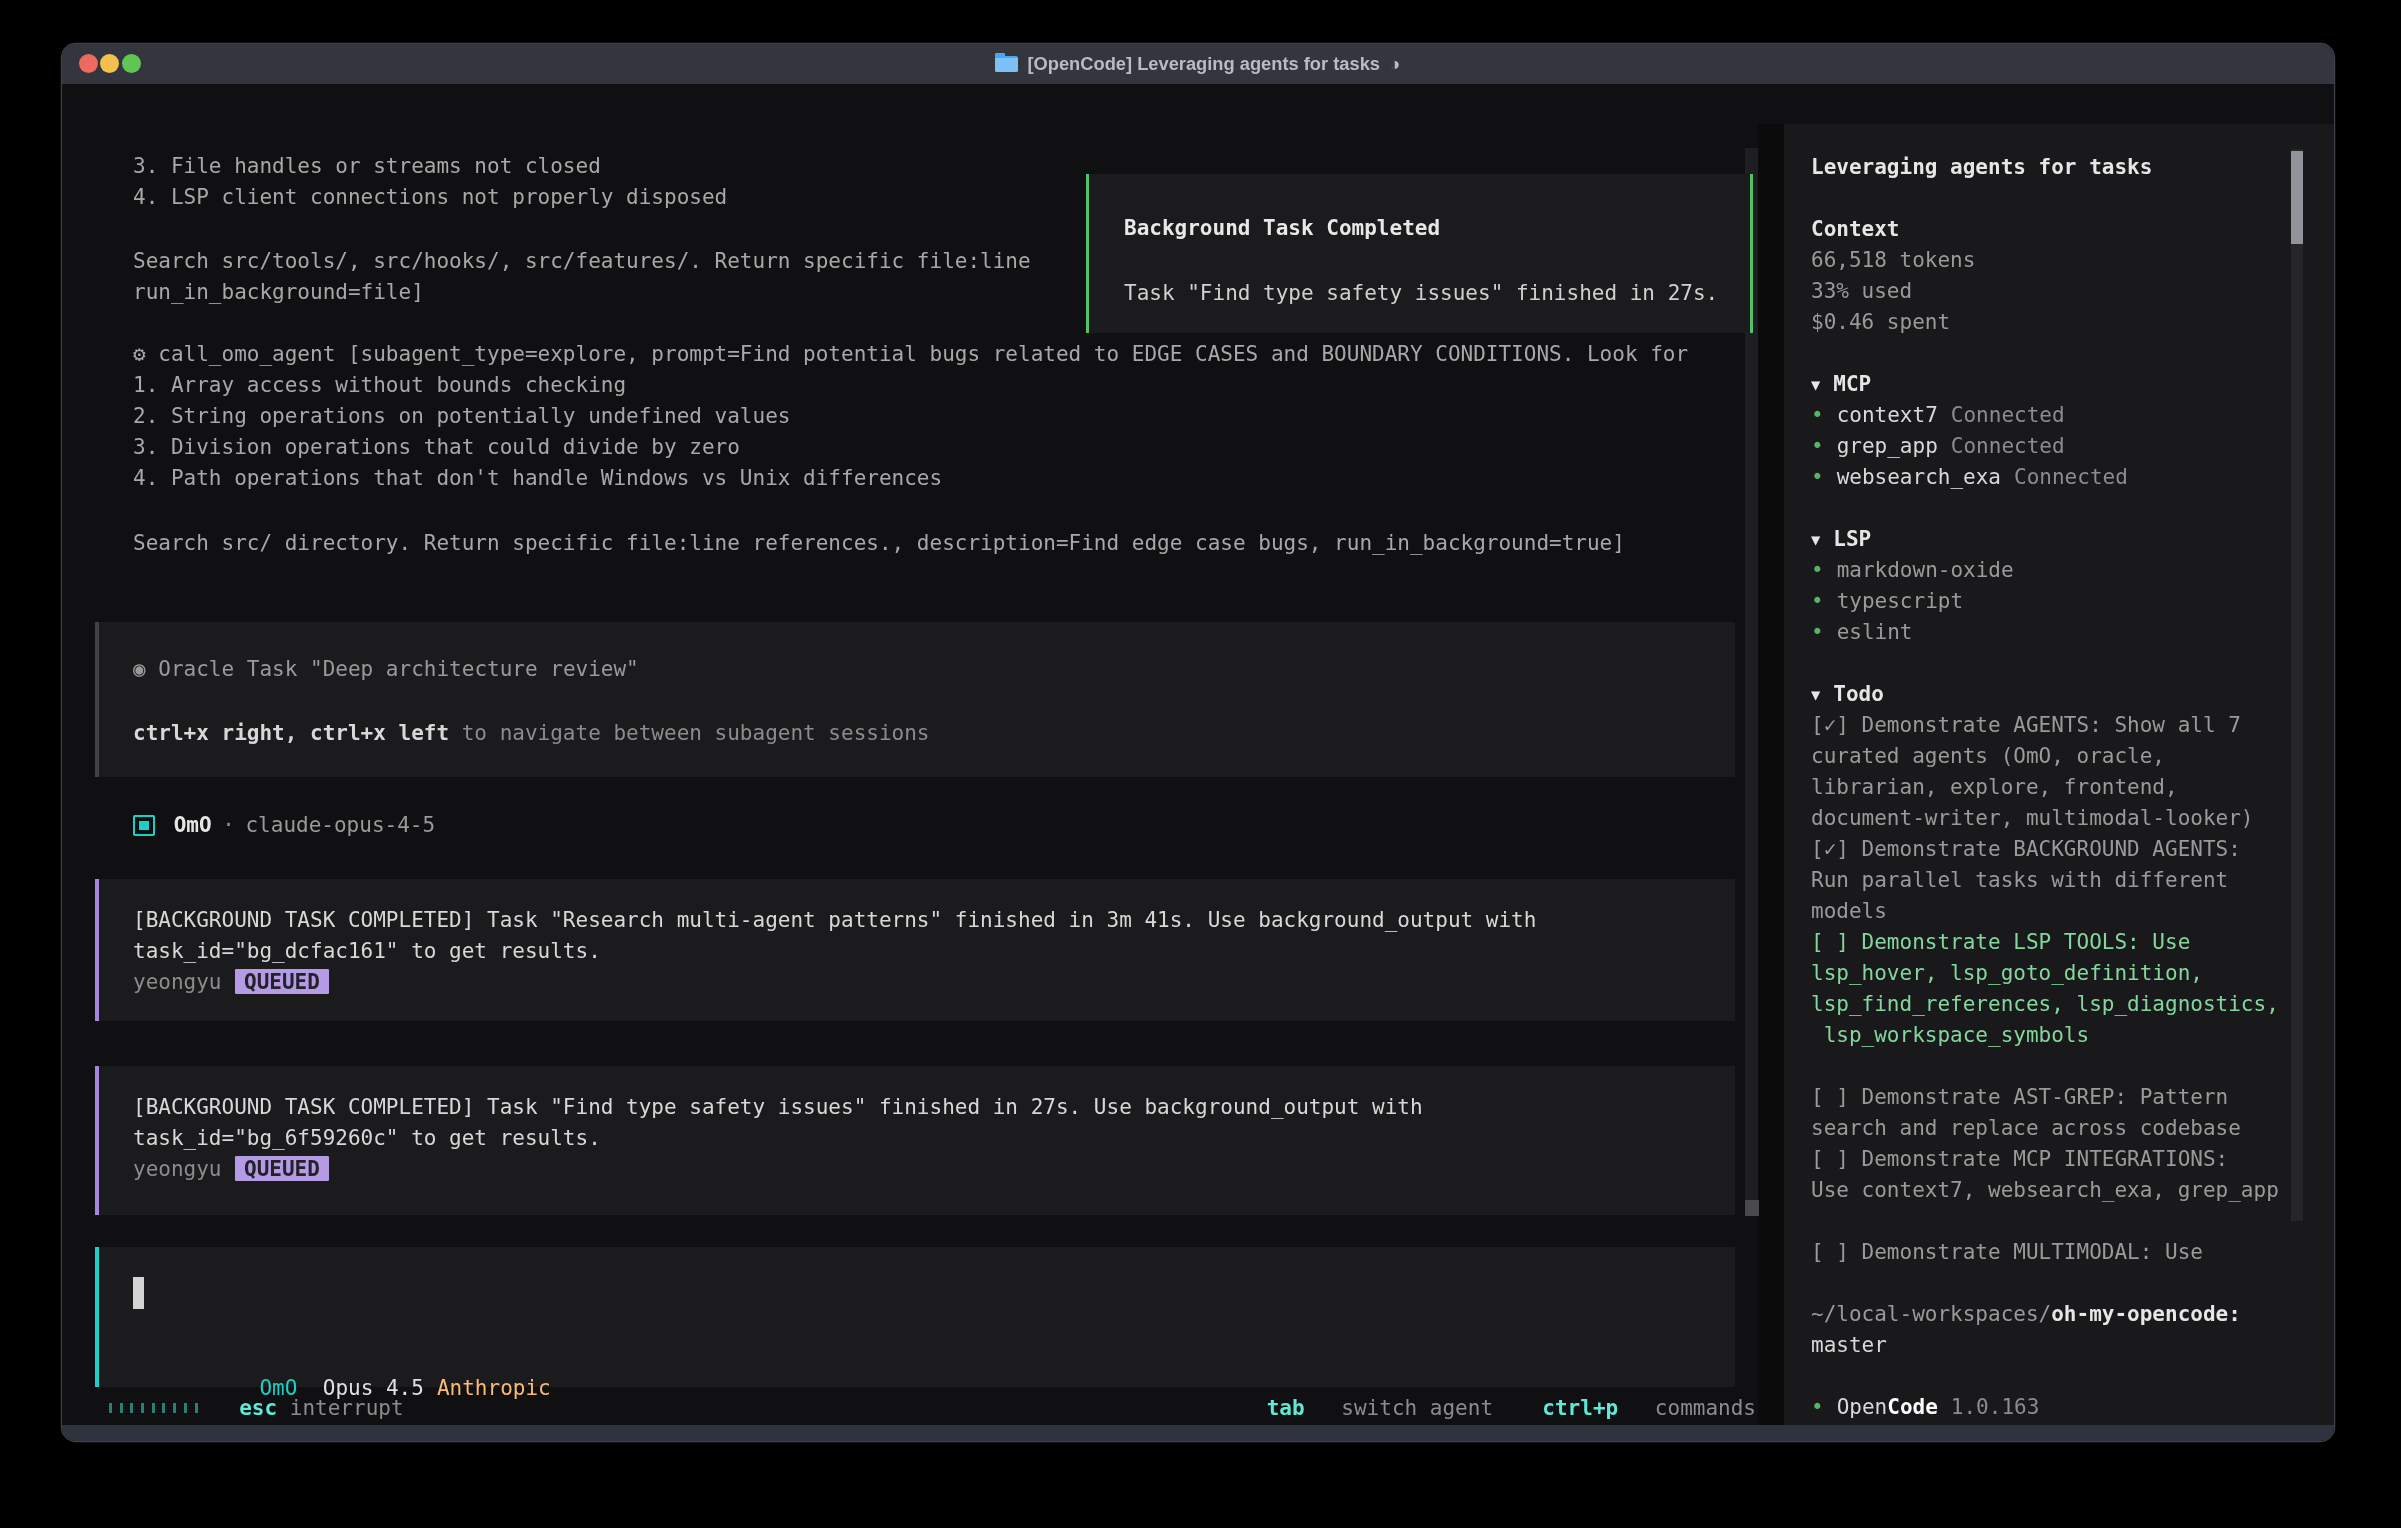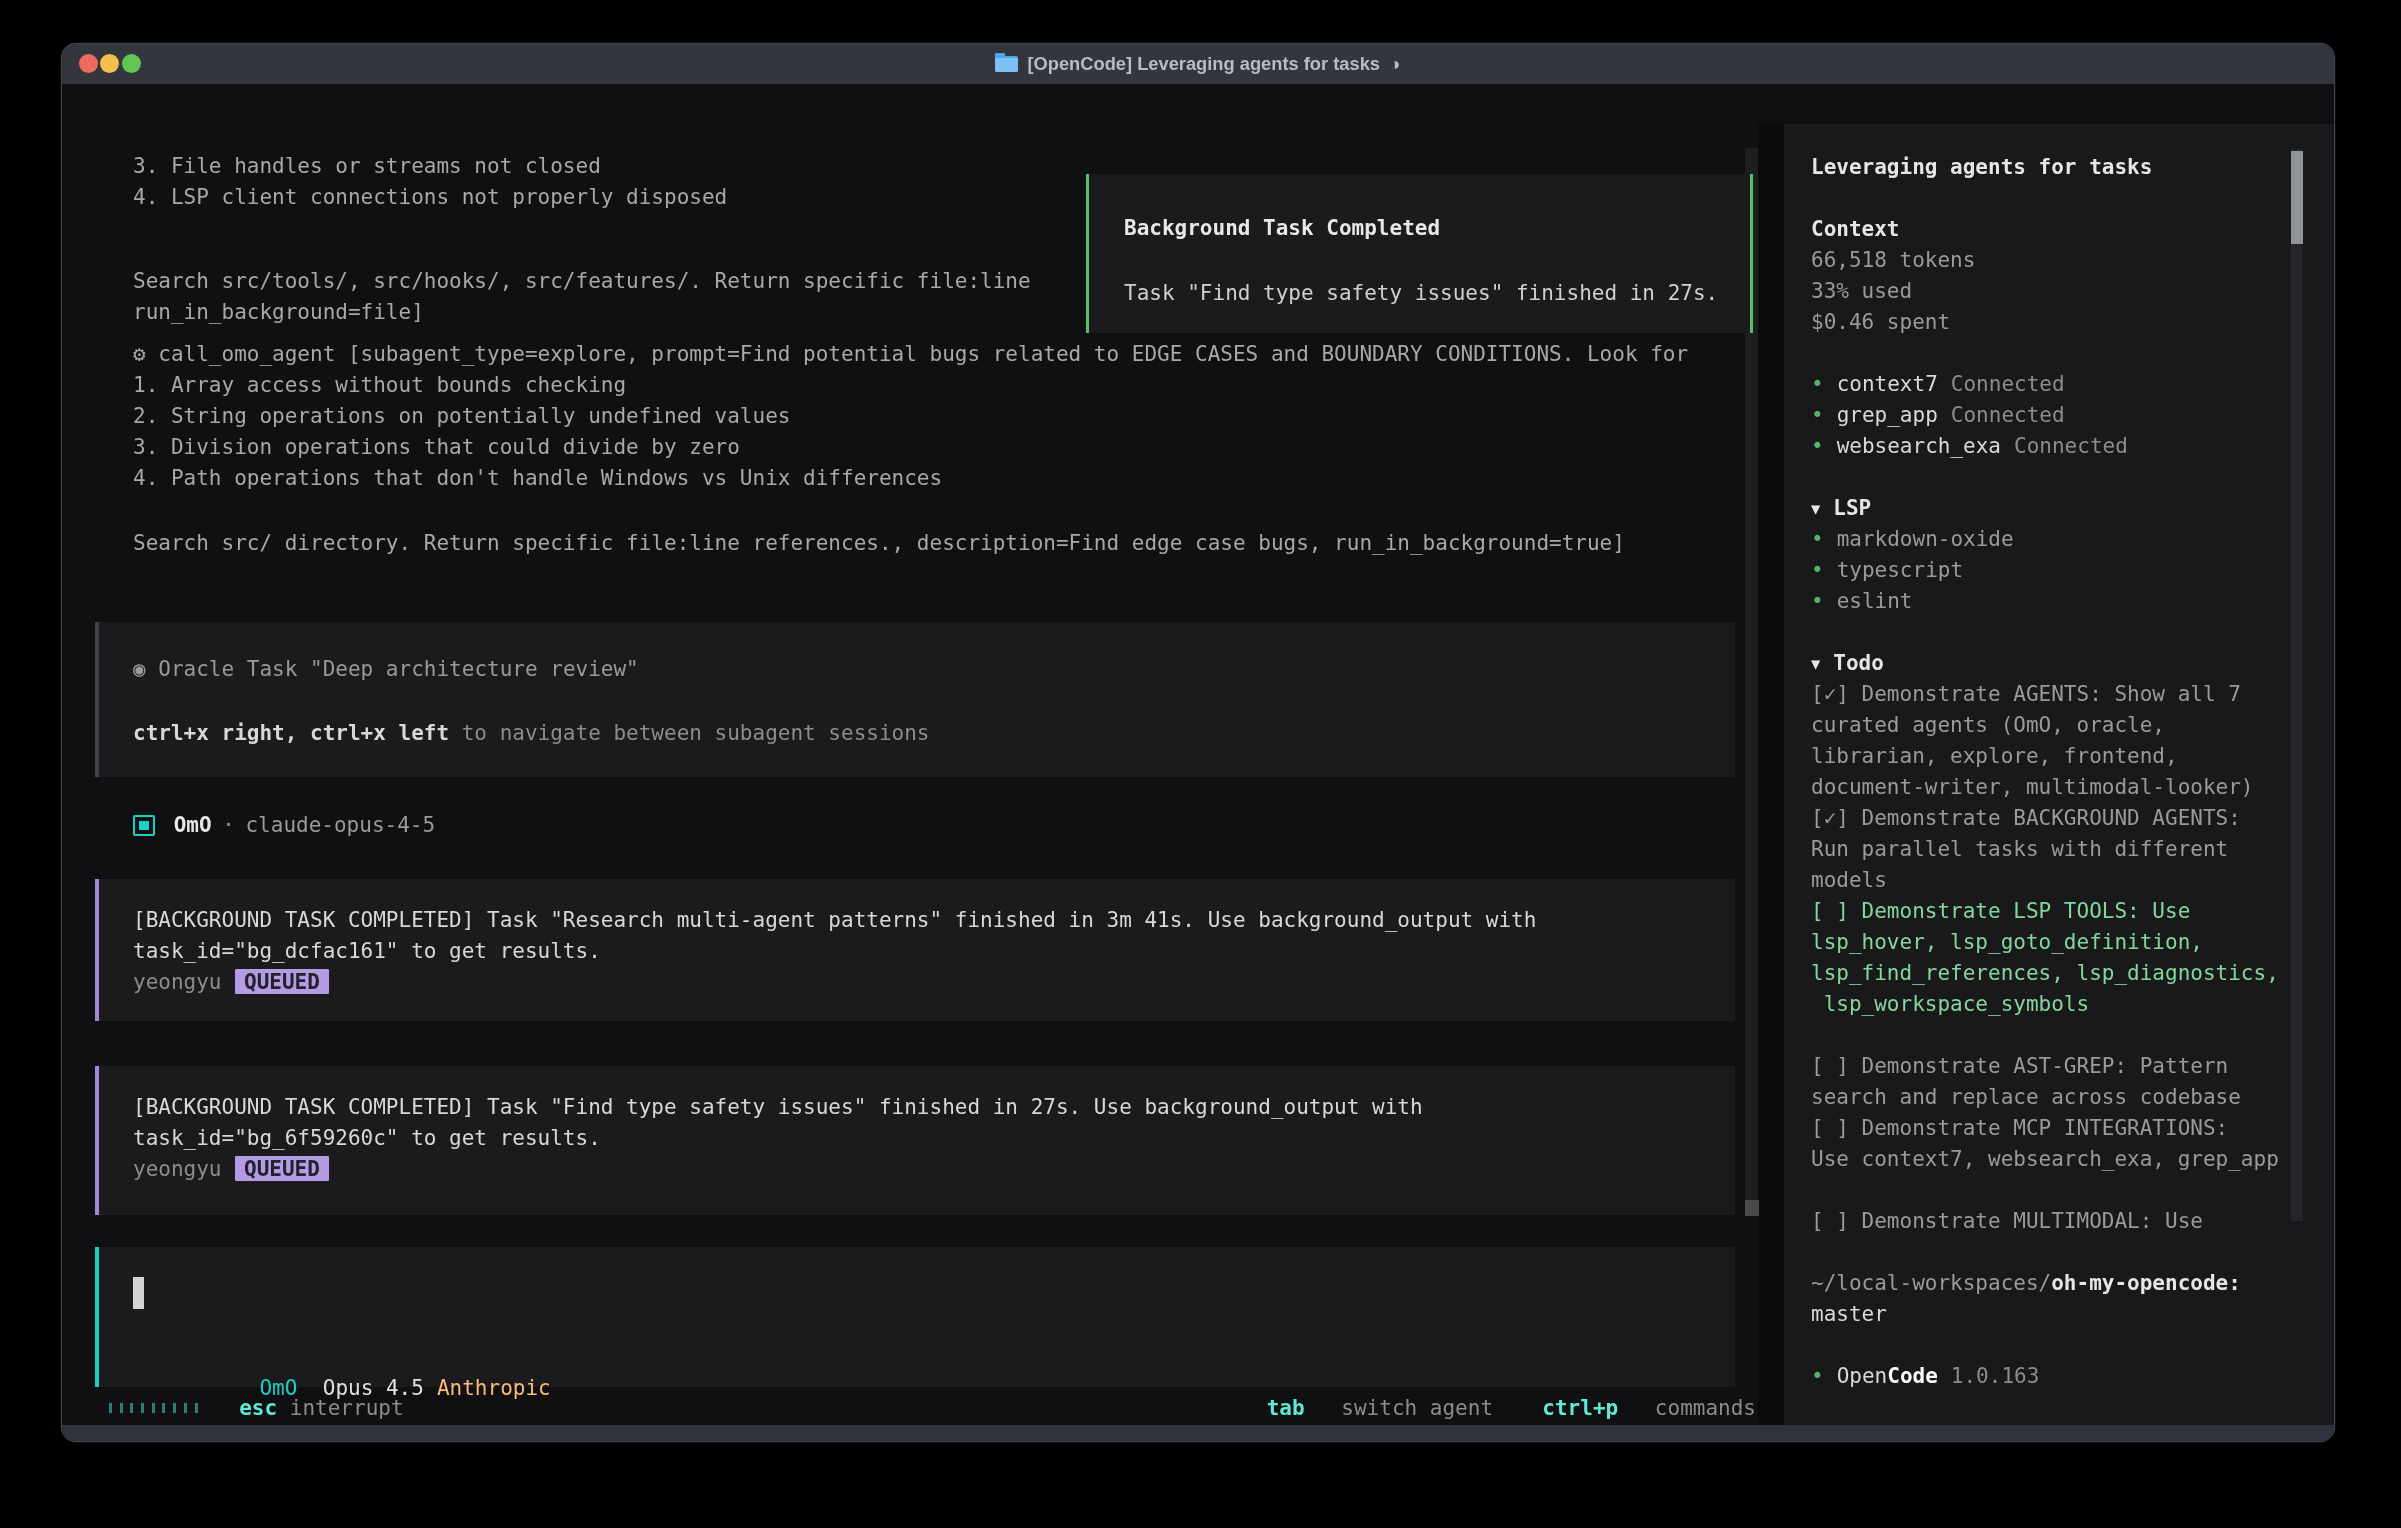--- a/index.html
+++ b/index.html
@@ -29,21 +29,21 @@
   .folder-icon::before{content:"";position:absolute;left:0;top:-3px;width:9.5px;height:4.1px;background:#4da4ee;border-radius:1.2px 1.2px 0 0;}
   .folder-icon::after{content:"";position:absolute;left:0;top:2.4px;right:0;height:14px;background:#7cc0f5;border-radius:0 0 1.8px 1.8px;}
   .progress-glyph{font-weight:normal;font-size:18.3px;}
   
   .line{height:31px;line-height:31px;white-space:pre;font-size:21px;}
   .gap{height:31px;}
   
   .content{position:absolute;inset:40px 0 16px 0;background:#101013;color:#a8a8a8;}
   .ablock{position:absolute;left:71px;}
   .b-top{top:67px;}
-  .b-search{top:162px;margin-top:20px;}
+  .b-search{top:162px;}
   .b-call{top:255px;}
   .b-tail{top:444px;}
   .box{
     position:absolute;left:33px;width:1640px;background:#1b1b1d;
     box-sizing:border-box;
   }
   .oracle-box{top:538px;height:155px;border-left:4.1px solid #414147;padding:32px 0 0 34px;color:#9a9a9a;}
   .oracle-box .hint{margin-top:32.5px;}
   .hint-keys{color:#d8d8d8;font-weight:bold;}
   .hint-rest{color:#8c8c8c;}
@@ -218,20 +218,21 @@
       <div class="sidebar">
         <div class="line sb-title">Leveraging agents for tasks</div>
         <div class="gap"></div>
         <div class="line sb-header">Context</div>
         <div>
             <div class="line">66,518 tokens</div>
             <div class="line">33% used</div>
             <div class="line">$0.46 spent</div>
           </div>
         <div class="gap"></div>
+        <div class="line sb-header"><span class="arrow">▼</span><span>MCP</span></div>
         <div class="line"><span class="bullet-green">•</span><span class="mcp-name">context7</span><span class="mcp-status">Connected</span></div>
         <div class="line"><span class="bullet-green">•</span><span class="mcp-name">grep_app</span><span class="mcp-status">Connected</span></div>
         <div class="line"><span class="bullet-green">•</span><span class="mcp-name">websearch_exa</span><span class="mcp-status">Connected</span></div>
         <div class="gap"></div>
         <div class="line sb-header"><span class="arrow">▼</span><span>LSP</span></div>
         <div class="line"><span class="bullet-green">•</span><span class="lsp-name">markdown-oxide</span></div>
         <div class="line"><span class="bullet-green">•</span><span class="lsp-name">typescript</span></div>
         <div class="line"><span class="bullet-green">•</span><span class="lsp-name">eslint</span></div>
         <div class="gap"></div>
         <div class="line sb-header"><span class="arrow">▼</span><span>Todo</span></div>

